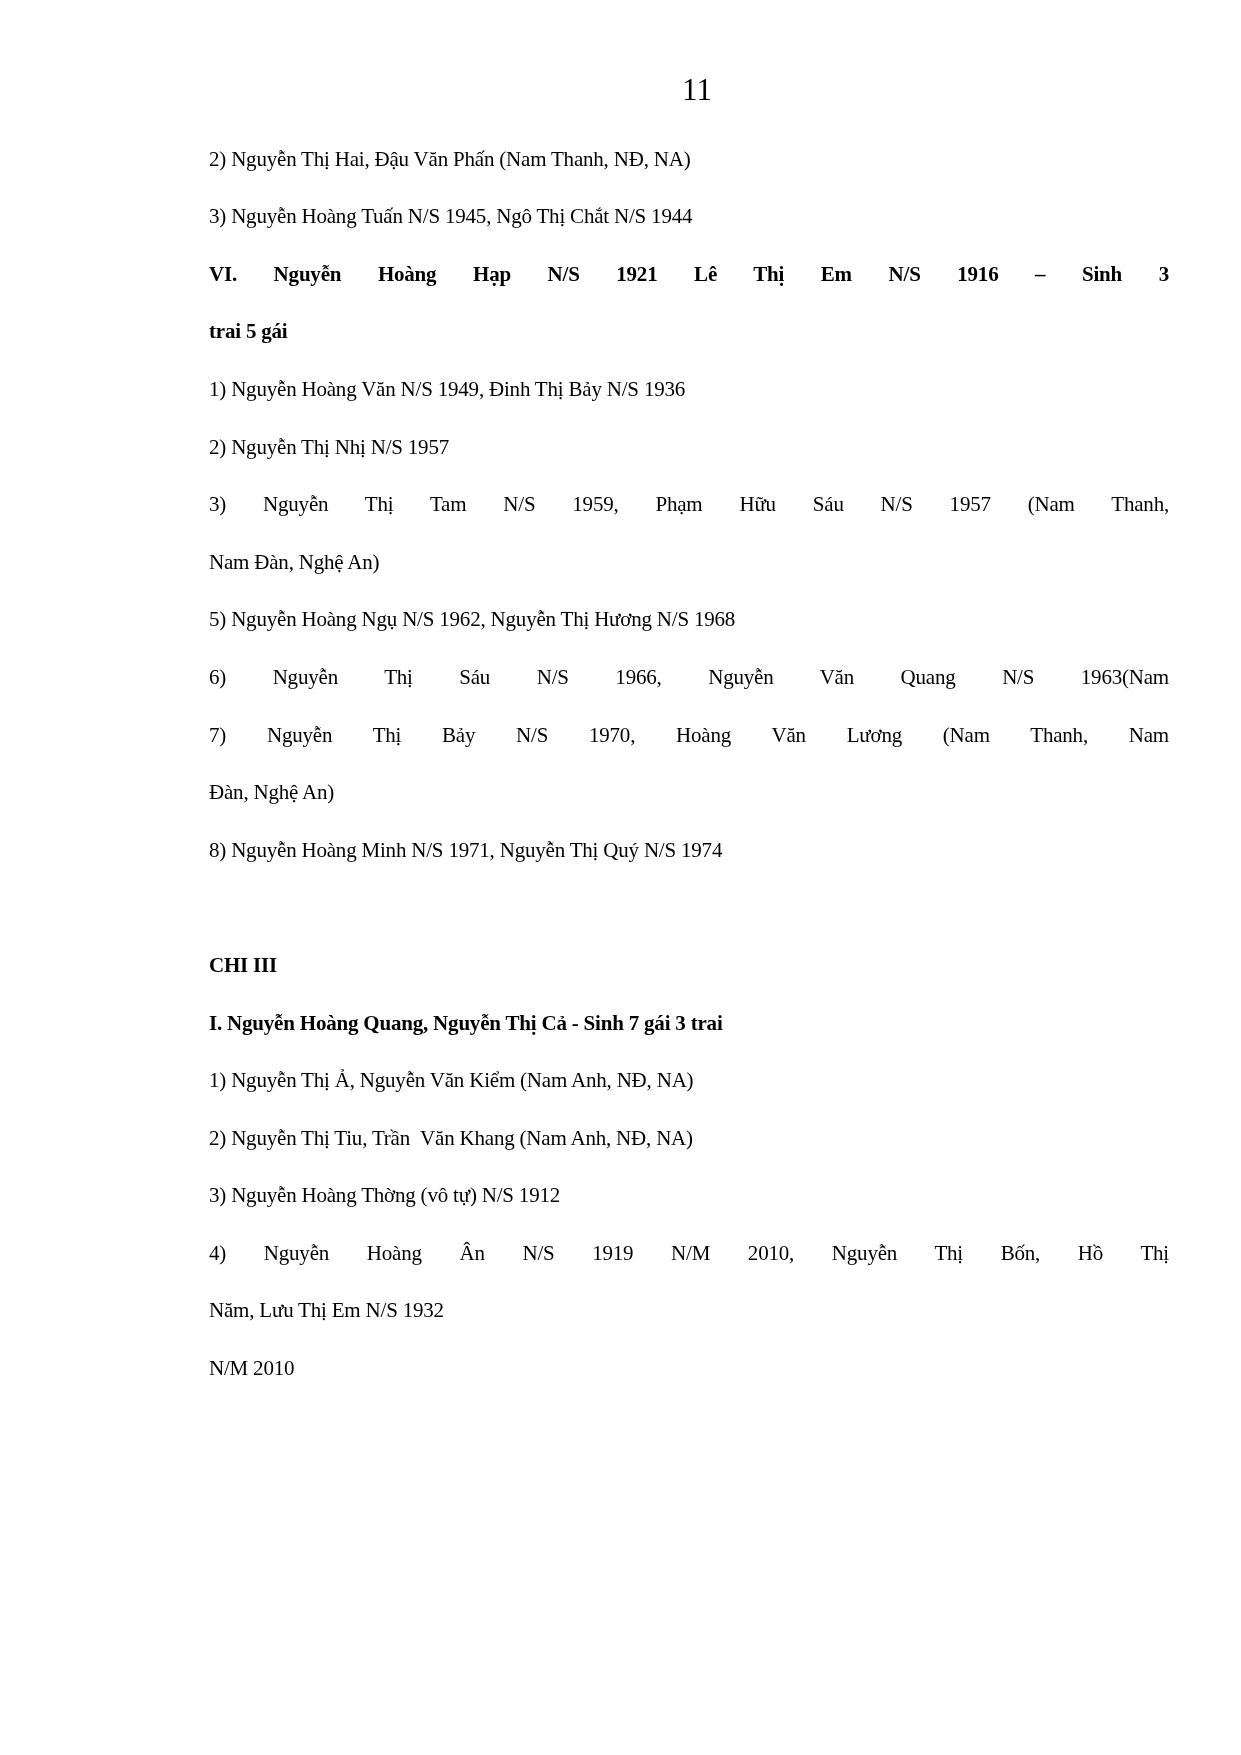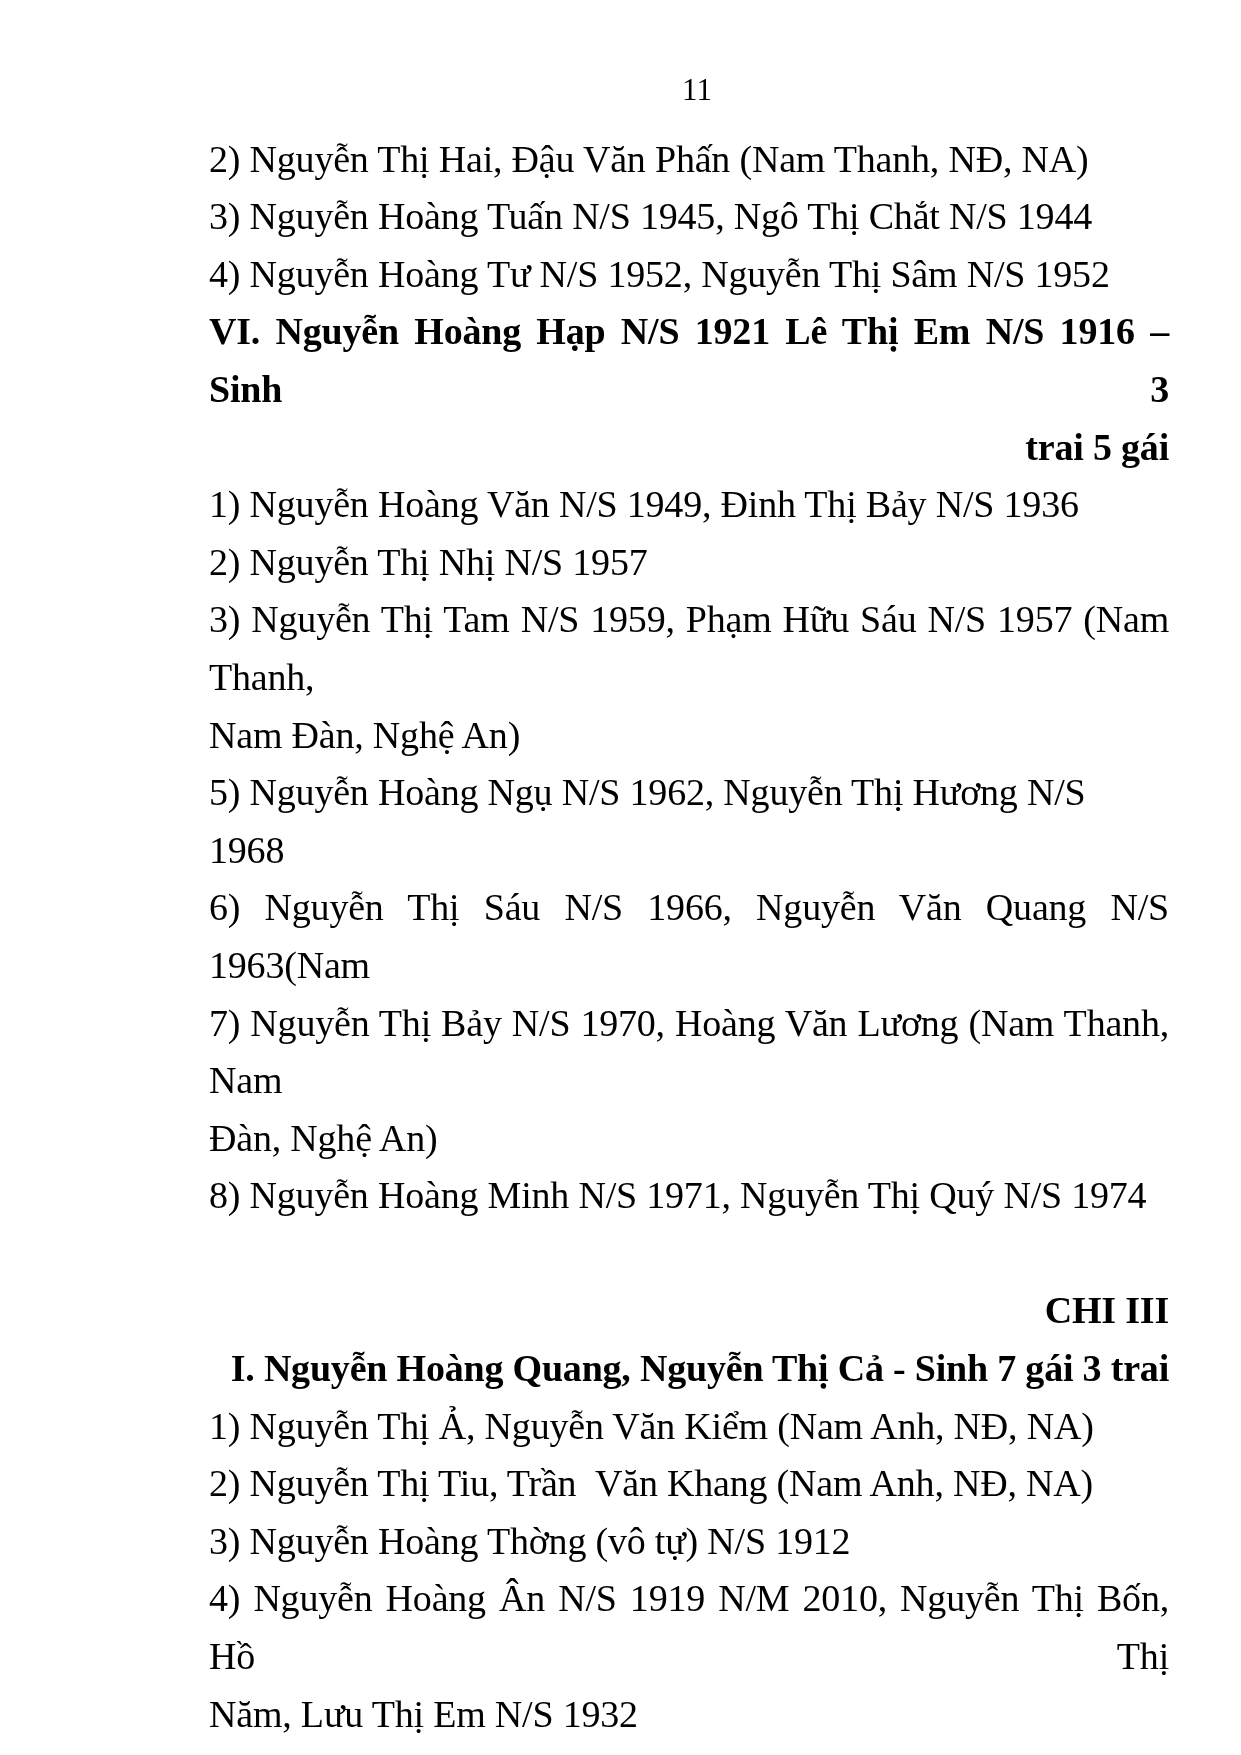--- a/index.html
+++ b/index.html
@@ -14,28 +14,27 @@
     background: #ffffff;
     color: #000000;
     font-family: "Liberation Serif", "DejaVu Serif", serif;
     overflow: hidden;
     margin-left: 19px;
   }
   .content {
     padding: 61px 91px 0 190px; 
   }
   .line {
-    font-size: 38px;
+    font-size: 21px;
     line-height: 57.6px;
     letter-spacing: -0.2px;
     white-space: normal;
   }
   .bold {
     font-weight: bold;
-    text-align: right;
   }
   
   .stretch {
     text-align: justify;
     text-align-last: justify;
   }
   .blank {
     height: 57.6px;
   }
   .page-number {
@@ -50,21 +49,20 @@
 </head>
 <body>
 
 <div class="page">
   <div class="content">
 
     <div class="page-number">11</div>
 
     <div class="line">2) Nguyễn Thị Hai, Đậu Văn Phấn (Nam Thanh, NĐ, NA)</div>
     <div class="line">3) Nguyễn Hoàng Tuấn N/S 1945, Ngô Thị Chắt N/S 1944</div>
-    <div class="line">4) Nguyễn Hoàng Tư N/S 1952, Nguyễn Thị Sâm N/S 1952</div>
 
     <div class="line bold stretch">VI. Nguyễn Hoàng Hạp N/S 1921 Lê Thị Em N/S 1916 – Sinh 3</div>
     <div class="line bold">trai 5 gái</div>
 
     <div class="line">1) Nguyễn Hoàng Văn N/S 1949, Đinh Thị Bảy N/S 1936</div>
     <div class="line">2) Nguyễn Thị Nhị N/S 1957</div>
     <div class="line stretch">3) Nguyễn Thị Tam N/S 1959, Phạm Hữu Sáu N/S 1957 (Nam Thanh,</div>
     <div class="line">Nam Đàn, Nghệ An)</div>
     <div class="line">5) Nguyễn Hoàng Ngụ N/S 1962, Nguyễn Thị Hương N/S 1968</div>
     <div class="line stretch">6) Nguyễn Thị Sáu N/S 1966, Nguyễn Văn Quang N/S 1963(Nam</div>

